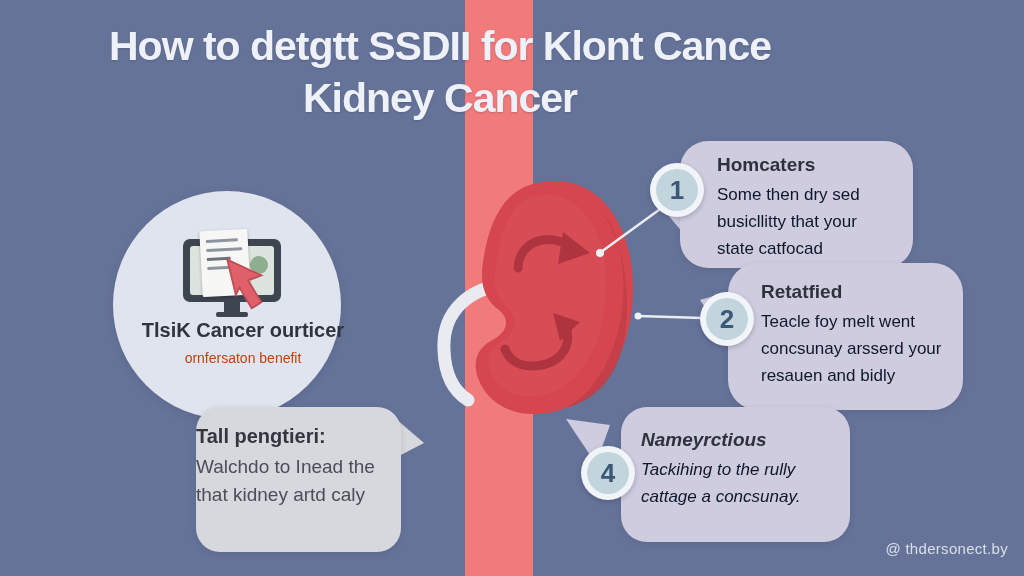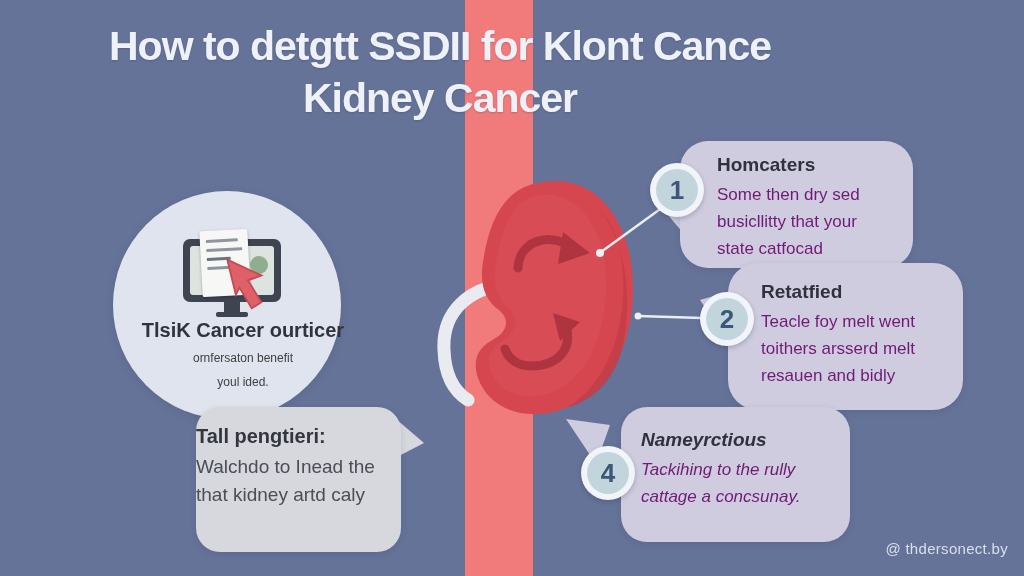--- a/index.html
+++ b/index.html
@@ -13,42 +13,42 @@
   .art{position:absolute;left:0;top:0;width:1024px;height:576px;}
 
   .title{position:absolute;left:0;top:20px;width:880px;text-align:center;color:#eef1f7;
     font-weight:700;font-size:41px;line-height:52px;letter-spacing:-1px;text-shadow:0 1px 2px rgba(40,45,70,.25);}
 
   
   .circle-bubble{position:absolute;left:113px;top:191px;width:228px;height:228px;border-radius:50%;
     background:#dfe4ee;box-shadow:0 2px 8px rgba(40,45,70,.15);}
   .cb-text{position:absolute;left:24px;top:128px;width:212px;text-align:center;}
   .cb-heading{font-size:20px;font-weight:700;color:#2f333d;margin-bottom:4px;}
-  .cb-line{font-size:12px;color:#404040;line-height:24px;}
+  .cb-line{font-size:14px;color:#c2410c;line-height:24px;}
 
   
   .monitor{position:absolute;left:180px;top:230px;width:112px;height:88px;}
   .mon-frame{position:absolute;left:3px;top:9px;width:98px;height:63px;background:#3e4450;border-radius:7px;}
   .mon-screen{position:absolute;left:10px;top:16px;width:84px;height:49px;background:#dde3df;border-radius:3px;}
   .mon-green{position:absolute;left:70px;top:26px;width:18px;height:18px;border-radius:50%;background:#8fae8f;}
   .mon-stand{position:absolute;left:44px;top:72px;width:16px;height:11px;background:#3e4450;}
   .mon-base{position:absolute;left:36px;top:82px;width:32px;height:5px;border-radius:2px;background:#3e4450;}
   .doc{position:absolute;left:21px;top:0px;width:48px;height:66px;background:#f7f8f6;border-radius:2px;
     transform:rotate(-3deg);box-shadow:0 1px 3px rgba(0,0,0,.3);}
   .doc i{display:block;height:3px;background:#8f959e;margin:0 6px;border-radius:1px;}
   .doc i:nth-child(1){margin-top:9px;width:32px;}
   .doc i:nth-child(2){margin-top:6px;width:36px;}
   .doc i:nth-child(3){margin-top:6px;width:24px;background:#6d737c;}
   .doc i:nth-child(4){margin-top:6px;width:30px;}
   .cursor{position:absolute;left:40px;top:26px;width:56px;height:56px;}
 
   
   .bubble{position:absolute;background:#cfccdf;box-shadow:0 2px 6px rgba(40,45,70,.15);}
   .bubble .h{font-weight:700;font-size:19px;color:#2e323c;margin-bottom:5px;}
-  .bubble .l{font-size:17px;color:#701a75;line-height:27px;}
+  .bubble .l{font-size:17px;color:#0f172a;line-height:27px;}
   .c1{left:680px;top:141px;width:196px;height:106px;border-radius:28px;padding:13px 0 8px 37px;box-sizing:content-box;}
   .c2{left:728px;top:263px;width:202px;height:128px;border-radius:30px;padding:18px 0 1px 33px;}
   .c4{left:621px;top:407px;width:201px;height:113px;border-radius:26px;padding:22px 8px 0 20px;font-style:italic;}
   .bl{left:196px;top:407px;width:205px;height:127px;border-radius:24px;background:#d6d8dd;padding-top:18px;}
   .bl .h{font-size:20px;color:#33363f;}
   .bl .l{font-size:19px;color:#4a4e58;line-height:28px;}
 
   
   .badge{position:absolute;width:54px;height:54px;border-radius:50%;background:#f1f4f8;
     box-shadow:0 2px 5px rgba(30,35,60,.25);display:flex;align-items:center;justify-content:center;}
@@ -104,21 +104,20 @@
 
   <div class="title">
     <div>How to detgtt SSDII for Klont Cance</div>
     <div>Kidney Cancer</div>
   </div>
 
   <div class="circle-bubble">
     <div class="cb-text">
       <div class="cb-heading">TlsiK Cancer ourticer</div>
       <div class="cb-line">ornfersaton benefit</div>
-      <div class="cb-line">youl ided.</div>
     </div>
   </div>
 
   <div class="monitor">
     <div class="mon-frame"></div>
     <div class="mon-screen"></div>
     <div class="mon-green"></div>
     <div class="mon-stand"></div>
     <div class="mon-base"></div>
     <div class="doc">
@@ -144,21 +143,21 @@
     <div class="l">busicllitty that your</div>
     <div class="l">state catfocad</div>
   </div>
   <div class="badge b1">
     <div class="inner">1</div>
   </div>
 
   <div class="bubble c2">
     <div class="h">Retatfied</div>
     <div class="l">Teacle foy melt went</div>
-    <div class="l">toithers arsserd melt</div>
+    <div class="l">concsunay arsserd your</div>
     <div class="l">resauen and bidly</div>
   </div>
   <div class="badge b2">
     <div class="inner">2</div>
   </div>
 
   <div class="bubble c4">
     <div class="h">Nameyrctious</div>
     <div class="l">Tackihing to the rully</div>
     <div class="l">cattage a concsunay.</div>

